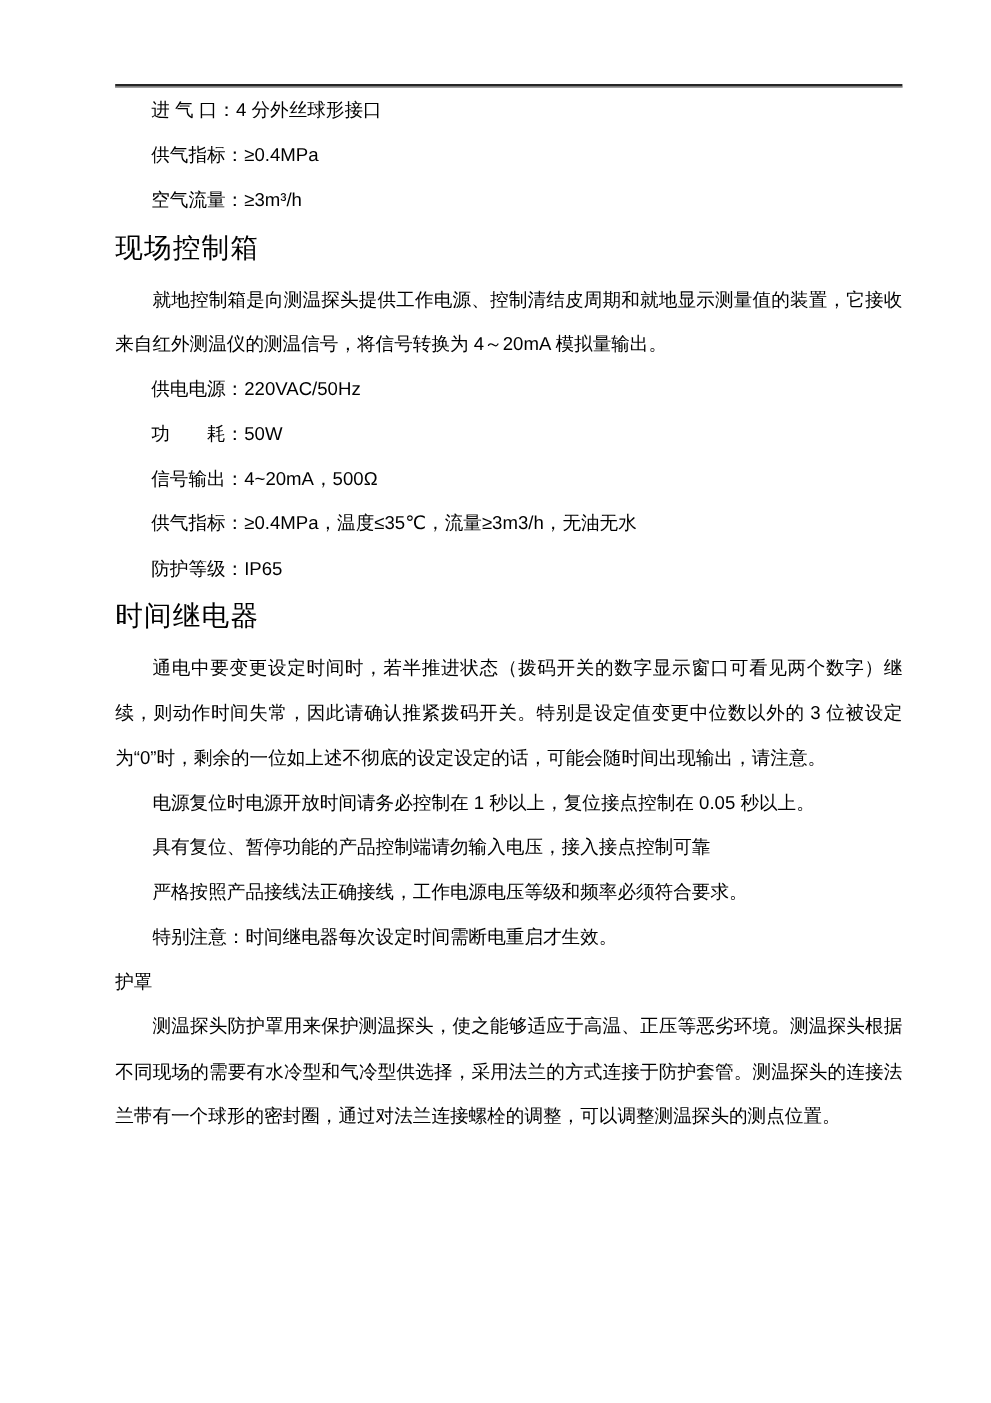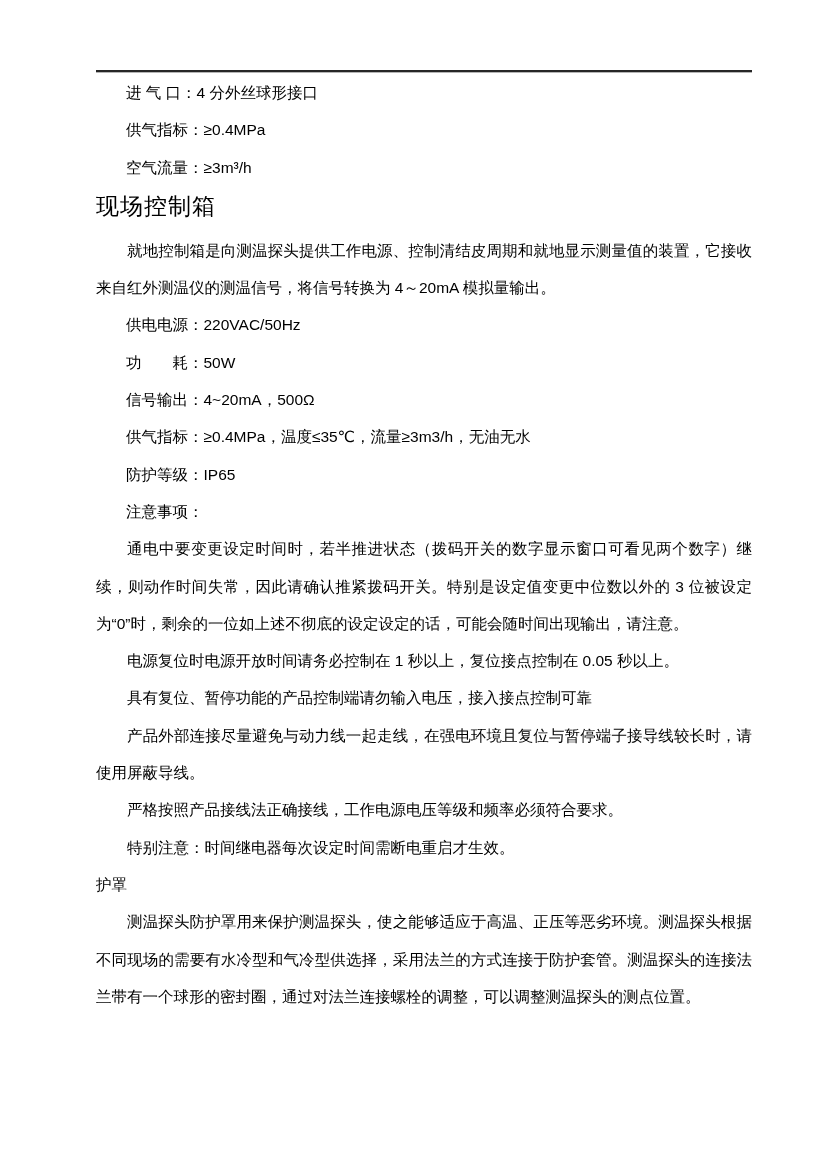--- a/index.html
+++ b/index.html
@@ -69,26 +69,25 @@
     <h2>现场控制箱</h2>
 
     <p class="para">就地控制箱是向测温探头提供工作电源、控制清结皮周期和就地显示测量值的装置，它接收来自红外测温仪的测温信号，将信号转换为 4～20mA 模拟量输出。</p>
 
     <p class="spec">供电电源：220VAC/50Hz</p>
     <p class="spec">功　　耗：50W</p>
     <p class="spec">信号输出：4~20mA，500Ω</p>
     <p class="spec">供气指标：≥0.4MPa，温度≤35℃，流量≥3m3/h，无油无水</p>
     <p class="spec">防护等级：IP65</p>
 
+    <h2>时间继电器</h2>
 
-    <p class="spec">注意事项：</p>
     <p class="para">通电中要变更设定时间时，若半推进状态（拨码开关的数字显示窗口可看见两个数字）继续，则动作时间失常，因此请确认推紧拨码开关。特别是设定值变更中位数以外的 3 位被设定为“0”时，剩余的一位如上述不彻底的设定设定的话，可能会随时间出现输出，请注意。</p>
     <p class="para">电源复位时电源开放时间请务必控制在 1 秒以上，复位接点控制在 0.05 秒以上。</p>
     <p class="para">具有复位、暂停功能的产品控制端请勿输入电压，接入接点控制可靠</p>
-    <p class="para">产品外部连接尽量避免与动力线一起走线，在强电环境且复位与暂停端子接导线较长时，请使用屏蔽导线。</p>
     <p class="para">严格按照产品接线法正确接线，工作电源电压等级和频率必须符合要求。</p>
     <p class="para">特别注意：时间继电器每次设定时间需断电重启才生效。</p>
 
     <p class="label-para">护罩</p>
     <p class="para">测温探头防护罩用来保护测温探头，使之能够适应于高温、正压等恶劣环境。测温探头根据不同现场的需要有水冷型和气冷型供选择，采用法兰的方式连接于防护套管。测温探头的连接法兰带有一个球形的密封圈，通过对法兰连接螺栓的调整，可以调整测温探头的测点位置。</p>
 
   </div>
 </div>
 
 </body></html>

